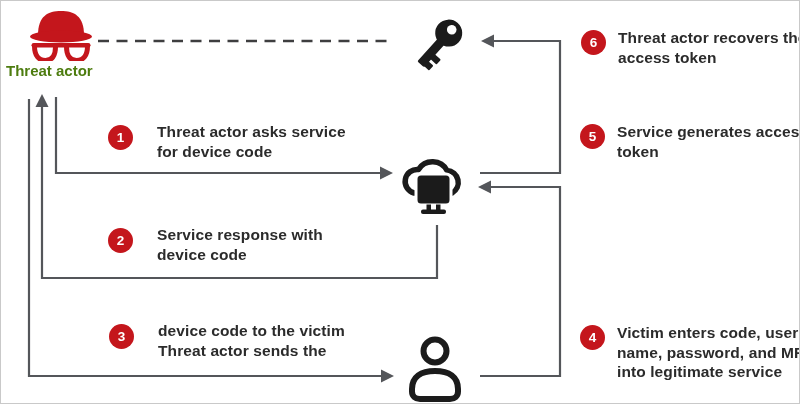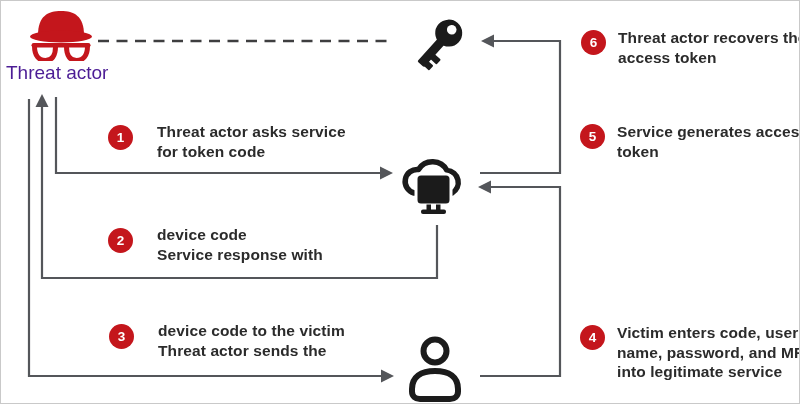--- a/index.html
+++ b/index.html
@@ -16,21 +16,21 @@
     background:var(--red,#c4161c);color:#fff;display:flex;align-items:center;justify-content:center;
     font-size:13.5px;font-weight:700;
   }
   .steptext{
     position:absolute;top:-3px;font-size:15.5px;font-weight:600;line-height:19.5px;
     color:var(--text,#2b2b2b);white-space:nowrap;letter-spacing:0.1px;
   }
   .steptext.leftside{left:49px;}
   .steptext.rightside{left:37px;top:-2px;}
   .actor-label{
-    position:absolute;left:5px;top:61px;font-size:19px;font-weight:400;color:#4c1d95;
+    position:absolute;left:5px;top:61px;font-size:15px;font-weight:700;color:#4d7c0f;
   }
   .connector{stroke:var(--line,#54565a);stroke-width:2.2;fill:none;}
   .arrowhead{fill:var(--line,#54565a);stroke:none;}
   .dashline{stroke:var(--dash,#3e3e40);stroke-width:2.4;fill:none;stroke-dasharray:11 7.5;}
   .red-fill{fill:var(--red,#c4161c);}
   .red-stroke{stroke:var(--red,#c4161c);fill:none;}
   .ink-fill{fill:var(--ink,#1b1b1b);}
   .ink-stroke{stroke:var(--ink,#1b1b1b);fill:none;}
   .white-fill{fill:#ffffff;}
 </style>
@@ -89,29 +89,29 @@
 
   <svg class="abs" style="left:408px;top:335px" width="52" height="66" viewBox="0 0 52 66" aria-hidden="true">
     <circle class="ink-stroke" stroke-width="6" cx="26" cy="15" r="11.5"></circle>
     <path class="ink-stroke" stroke-width="6" stroke-linejoin="round" d="M3,53 C3,41 12,35 26,35 C40,35 49,41 49,53 L49,55.5 C49,60 45.5,63 41,63 L11,63 C6.5,63 3,60 3,55.5 Z"></path>
   </svg>
 
   <div class="step" style="left:107px;top:124px">
     <div class="badge">1</div>
     <div class="steptext leftside">
       <div>Threat actor asks service</div>
-      <div>for token code</div>
+      <div>for device code</div>
     </div>
   </div>
 
   <div class="step" style="left:107px;top:227px">
     <div class="badge">2</div>
     <div class="steptext leftside">
+      <div>Service response with</div>
       <div>device code</div>
-      <div>Service response with</div>
     </div>
   </div>
 
   <div class="step" style="left:108px;top:323px">
     <div class="badge">3</div>
     <div class="steptext leftside">
       <div>device code to the victim</div>
       <div>Threat actor sends the</div>
     </div>
   </div>

